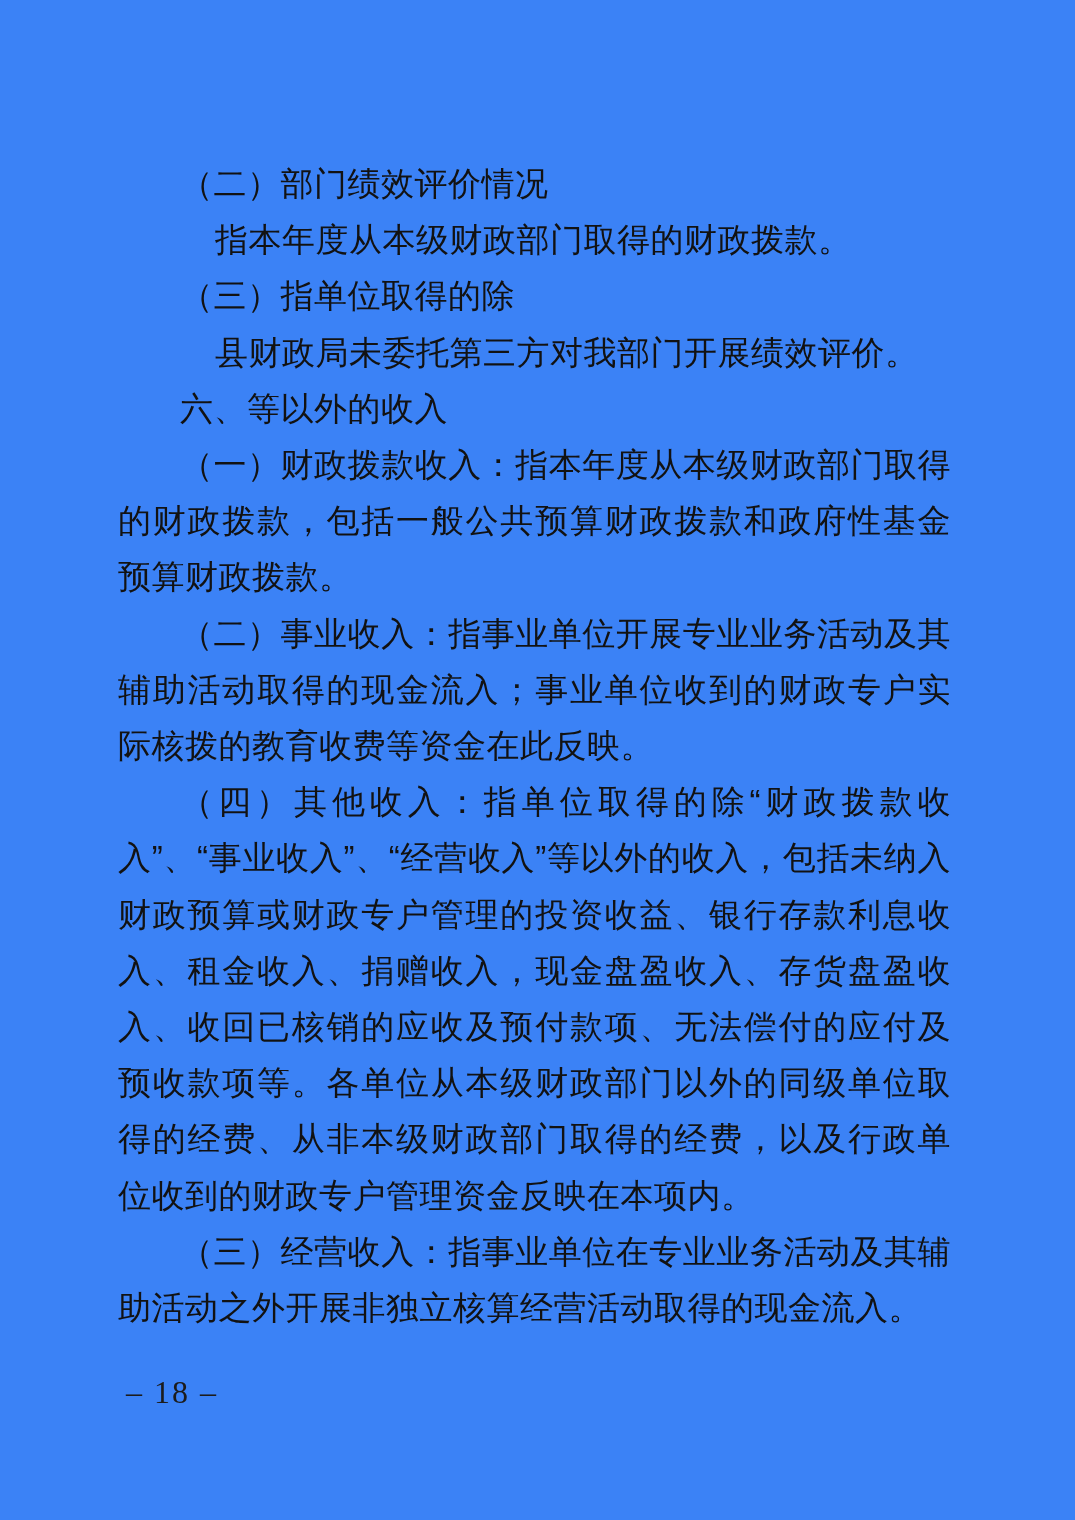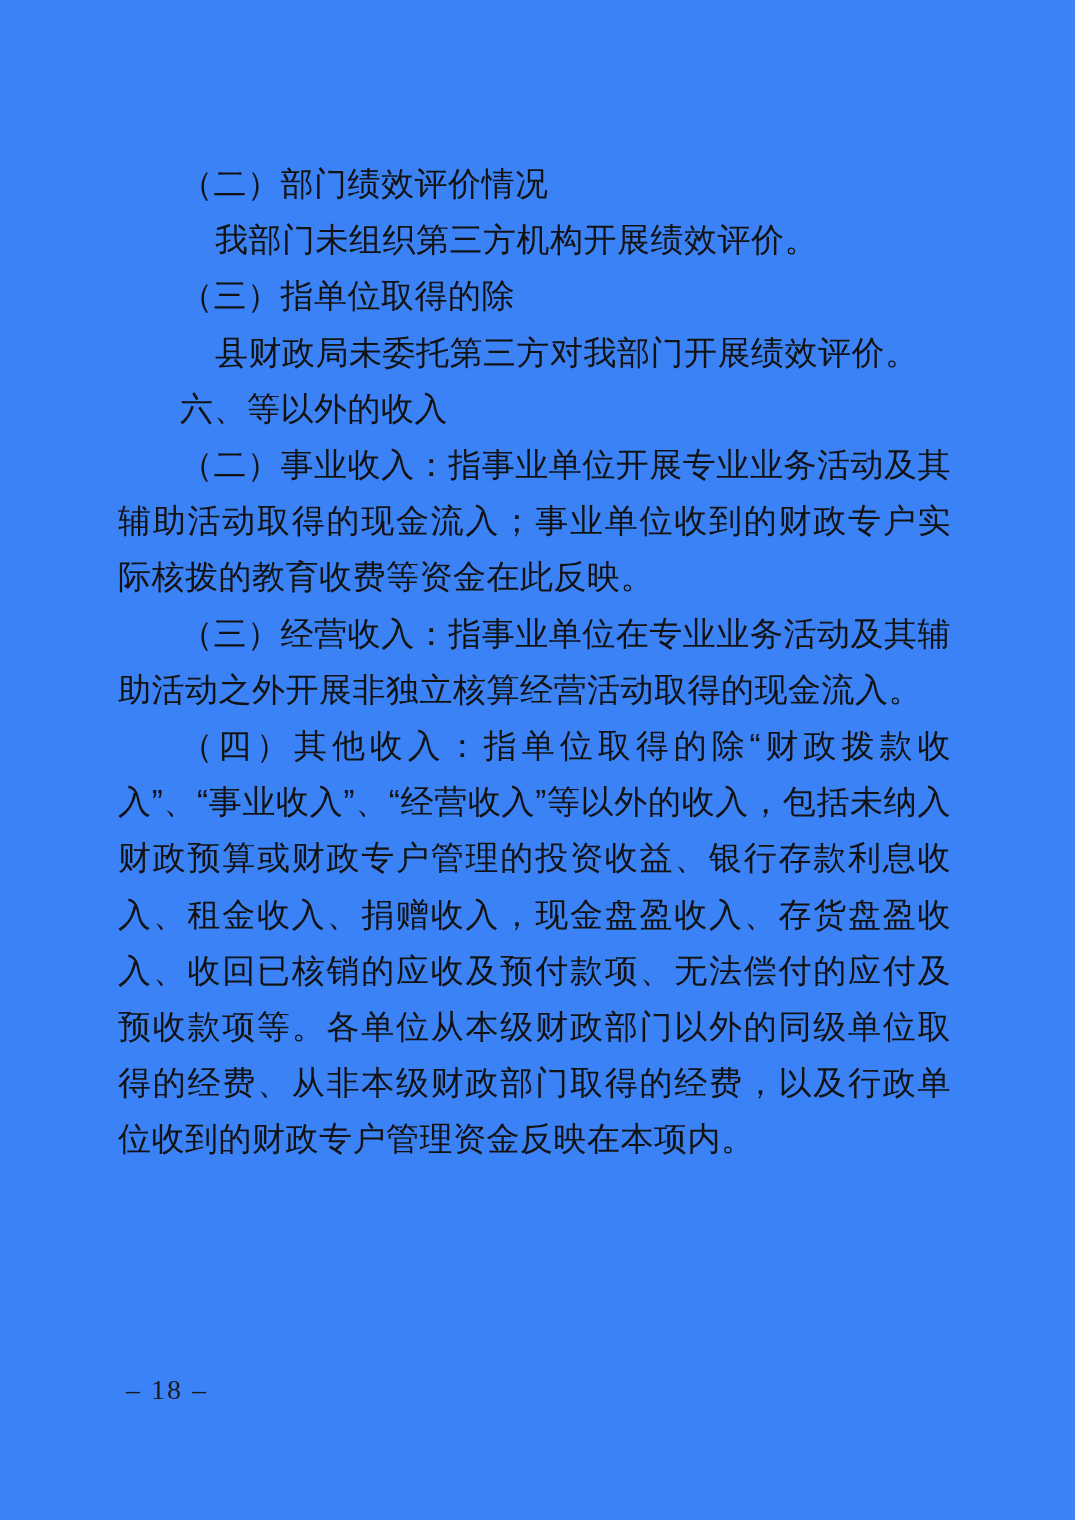--- a/index.html
+++ b/index.html
@@ -34,36 +34,37 @@
   .indent-2 { text-indent: 62px; }
 
   
   .indent-3 { text-indent: 97px; }
 
   .footer {
     position: absolute;
     left: 126px;
     top: 1374px;
     font-family: "Liberation Serif", "DejaVu Serif", serif;
-    font-size: 28px;
+    font-size: 32px;
     color: #1c1c1c;
     letter-spacing: 2px;
   }
 </style>
 </head>
 <body>
 
 <div class="page">
 
   <div class="content">
     <p class="indent-2">（二）部门绩效评价情况</p>
-    <p class="indent-3">我部门未组织第三方机构开展绩效评价。</p>
+    <p class="indent-3">指本年度从本级财政部门取得的财政拨款。</p>
     <p class="indent-2">（三）指单位取得的除</p>
     <p class="indent-3">县财政局未委托第三方对我部门开展绩效评价。</p>
     <p class="indent-2">六、等以外的收入</p>
+    <p class="indent-2">（一）财政拨款收入：指本年度从本级财政部门取得的财政拨款，包括一般公共预算财政拨款和政府性基金预算财政拨款。</p>
     <p class="indent-2">（二）事业收入：指事业单位开展专业业务活动及其辅助活动取得的现金流入；事业单位收到的财政专户实际核拨的教育收费等资金在此反映。</p>
+    <p class="indent-2">（四）其他收入：指单位取得的除“财政拨款收入”、“事业收入”、“经营收入”等以外的收入，包括未纳入财政预算或财政专户管理的投资收益、银行存款利息收入、租金收入、捐赠收入，现金盘盈收入、存货盘盈收入、收回已核销的应收及预付款项、无法偿付的应付及预收款项等。各单位从本级财政部门以外的同级单位取得的经费、从非本级财政部门取得的经费，以及行政单位收到的财政专户管理资金反映在本项内。</p>
     <p class="indent-2">（三）经营收入：指事业单位在专业业务活动及其辅助活动之外开展非独立核算经营活动取得的现金流入。</p>
-    <p class="indent-2">（四）其他收入：指单位取得的除“财政拨款收入”、“事业收入”、“经营收入”等以外的收入，包括未纳入财政预算或财政专户管理的投资收益、银行存款利息收入、租金收入、捐赠收入，现金盘盈收入、存货盘盈收入、收回已核销的应收及预付款项、无法偿付的应付及预收款项等。各单位从本级财政部门以外的同级单位取得的经费、从非本级财政部门取得的经费，以及行政单位收到的财政专户管理资金反映在本项内。</p>
   </div>
 
   <div class="footer">– 18 –</div>
 
 </div>
 
 </body></html>

